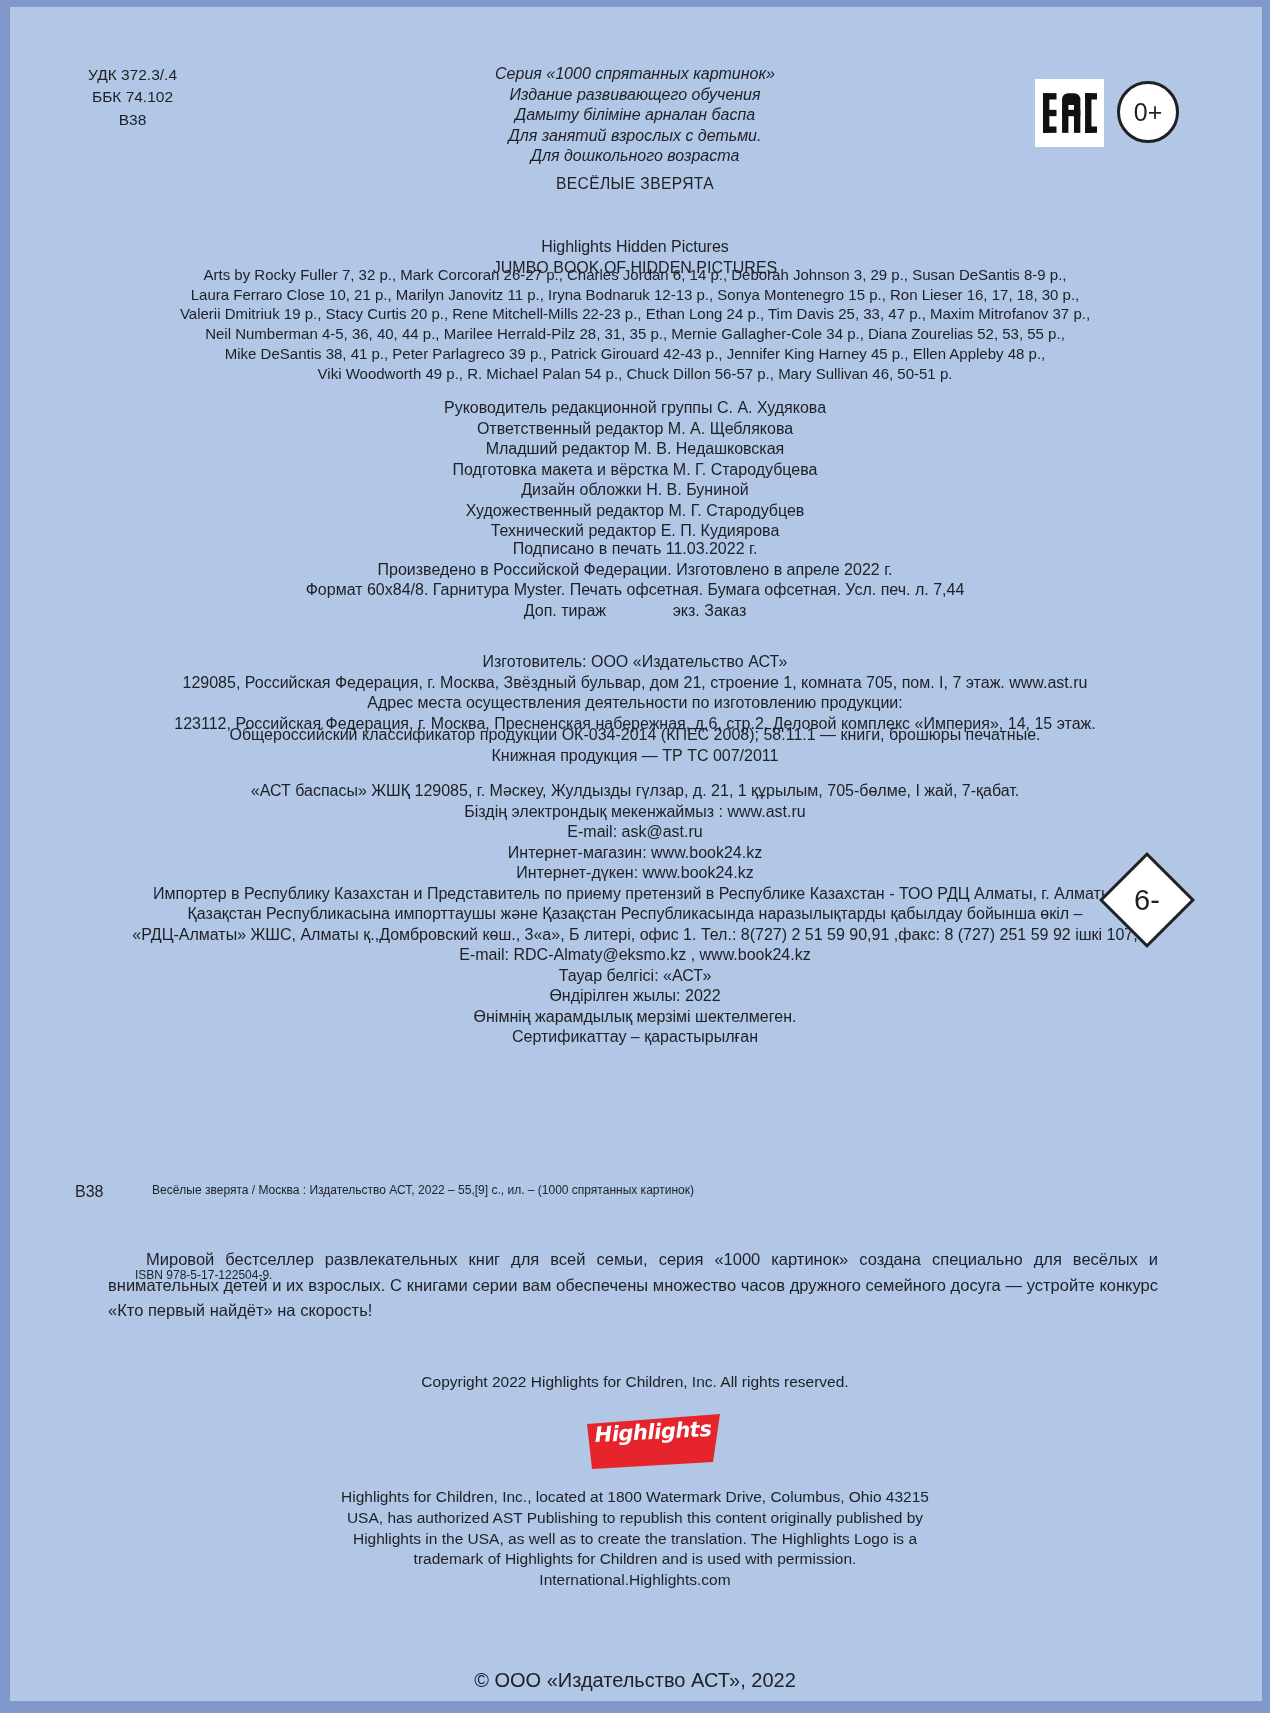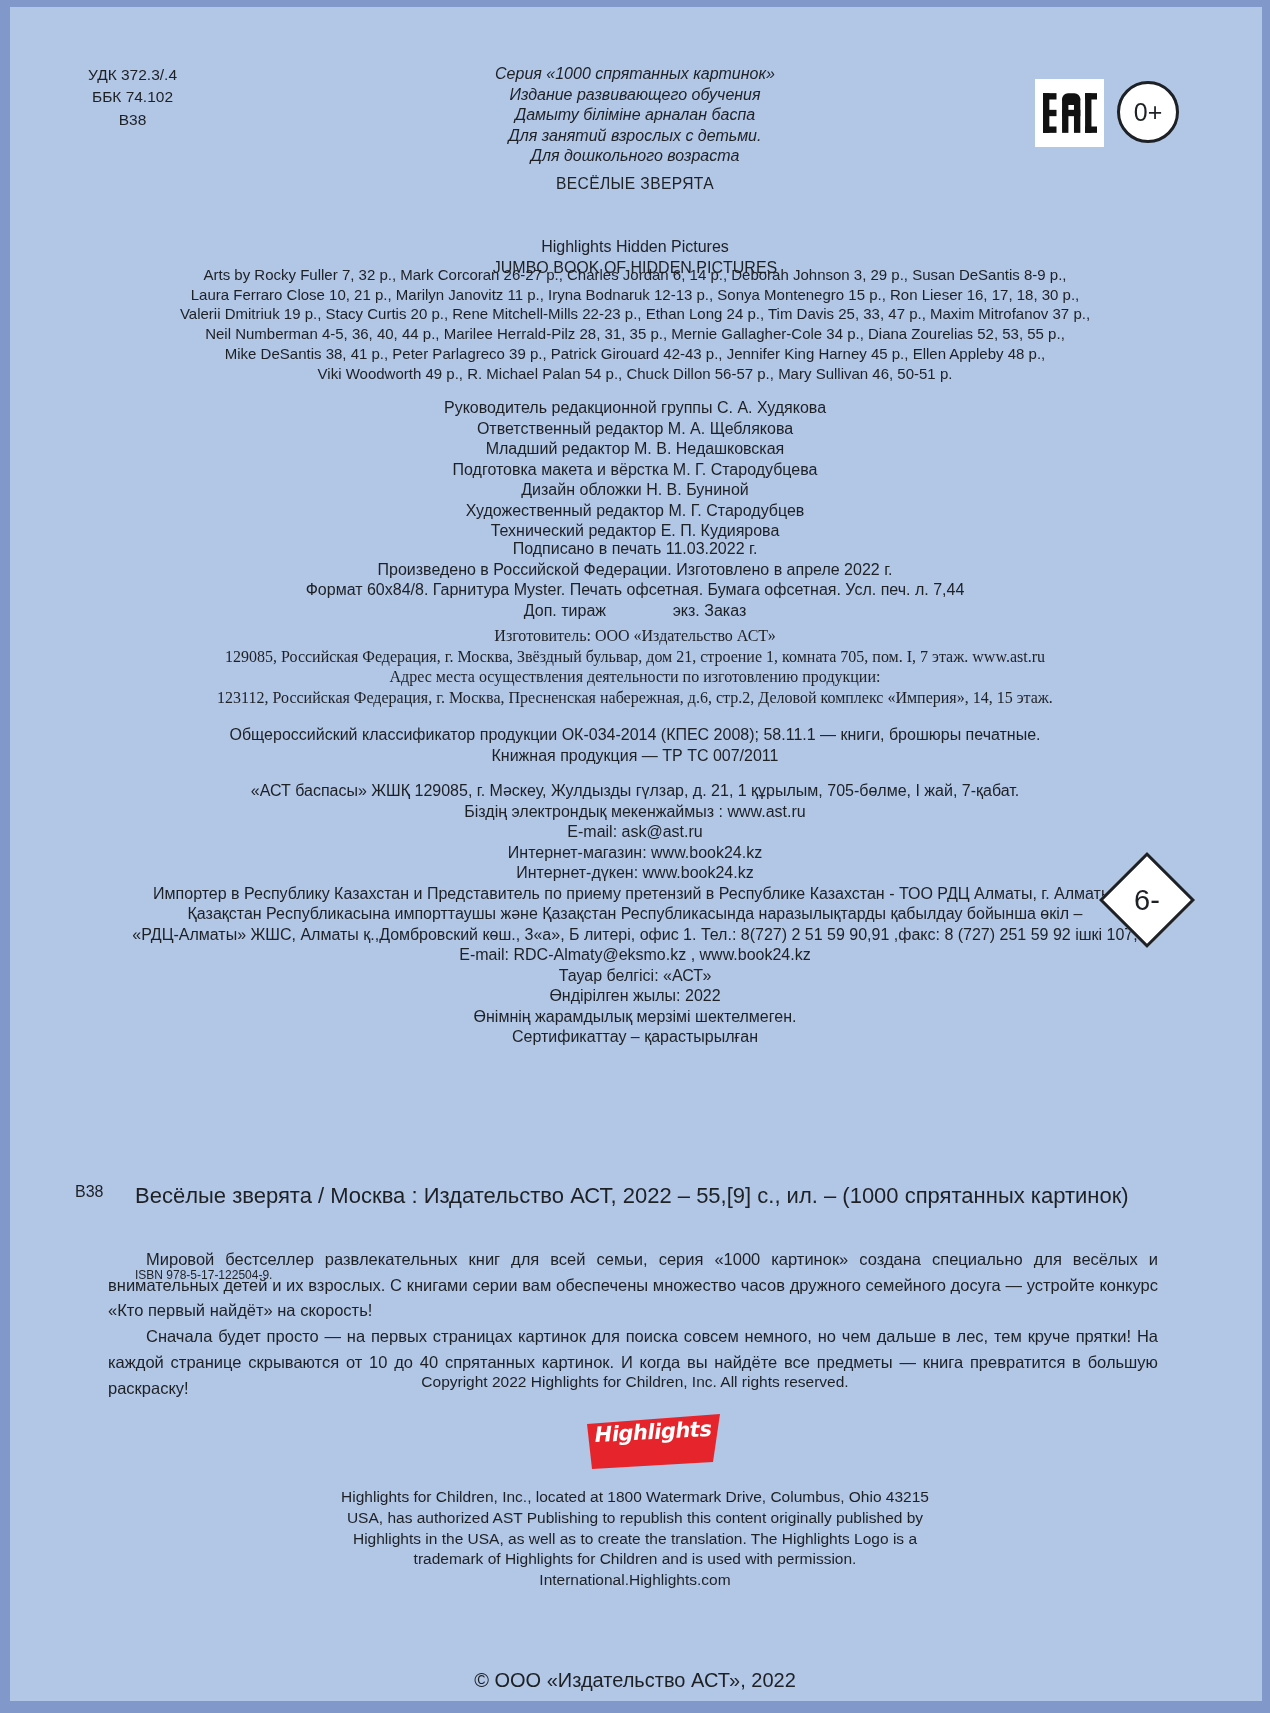--- a/index.html
+++ b/index.html
@@ -17,33 +17,33 @@
   .italic{font-style:italic;}
   
   #codes{left:88px;top:64px;font-size:15.5px;line-height:22.3px;text-align:center;}
   
   #series{top:64px;}
   #title-ru{top:175px;font-size:15.6px;letter-spacing:.4px;}
   #title-en{top:237px;line-height:20.6px;}
   #credits{top:265px;font-size:15px;line-height:19.7px;}
   #editorial{top:392px;margin-top:6px;}
   #printing{top:539px;}
-  #manufacturer{top:626px;font-family:Liberation Serif, serif;}
+  #manufacturer{top:652px;}
   #classifier{top:725px;}
   #kazakhstan{top:781px;}
   
   #eac-box{left:1035px;top:79px;width:69px;height:68px;background:#fff;display:flex;align-items:center;justify-content:center;}
   #age-circle{left:1117px;top:81px;width:56px;height:56px;border:3px solid #1d2024;border-radius:50%;background:#fff;
     display:flex;align-items:center;justify-content:center;font-size:25px;}
   #diamond-wrap{left:1100px;top:853px;width:94px;height:94px;}
   #diamond-shape{position:absolute;left:13px;top:13px;width:62px;height:62px;background:#fff;border:3px solid #1d2024;transform:rotate(45deg);}
   #diamond-label{position:absolute;left:0;top:0;width:94px;height:94px;display:flex;align-items:center;justify-content:center;font-size:29px;}
   
   #bib-sign{left:75px;top:1183px;font-size:16px;}
-  #bib-entry{left:135px;top:1183px;font-size:22px;}
+  #bib-entry{left:152px;top:1183px;font-size:12px;}
   #isbn{left:135px;top:1268px;font-size:12px;}
   #annotation{left:108px;top:1247px;width:1050px;font-size:16.5px;line-height:25.7px;text-align:justify;}
   #annotation p{margin:0;text-indent:38px;}
   #copyright-en{top:1373px;font-size:15.5px;}
   
   #logo{left:584px;top:1414px;width:138px;height:56px;}
   #logo svg{position:absolute;left:0;top:0;}
   #logo-text{position:absolute;left:0;top:6px;width:138px;text-align:center;color:#fff;
     font-family:"DejaVu Sans", sans-serif;font-style:italic;font-weight:bold;font-size:21px;
     transform:rotate(-3deg);letter-spacing:-.5px;}
@@ -140,21 +140,20 @@
   <div id="diamond-shape"></div>
   <div id="diamond-label">6-</div>
 </div>
 
 <div class="abs" id="bib-sign">В38</div>
 <div class="abs" id="bib-entry">Весёлые зверята / Москва : Издательство АСТ, 2022 – 55,[9] с., ил. – (1000 спрятанных картинок)</div>
 <div class="abs" id="isbn">ISBN 978-5-17-122504-9.</div>
 
 <div class="abs" id="annotation">
   <p>Мировой бестселлер развлекательных книг для всей семьи, серия «1000 картинок» создана специально для весёлых и внимательных детей и их взрослых. С книгами серии вам обеспечены множество часов дружного семейного досуга — устройте конкурс «Кто первый найдёт» на скорость!</p>
-  <p>Сначала будет просто — на первых страницах картинок для поиска совсем немного, но чем дальше в лес, тем круче прятки! На каждой странице скрываются от 10 до 40 спрятанных картинок. И когда вы найдёте все предметы — книга превратится в большую раскраску!</p>
 </div>
 
 <div class="abs c" id="copyright-en">Copyright 2022 Highlights for Children, Inc. All rights reserved.</div>
 
 <div class="abs" id="logo">
   <svg viewBox="0 0 138 56" width="138" height="56">
     <polygon points="3,10 136,0 129,48 8,55" fill="#e5252b"></polygon>
   </svg>
   <div id="logo-text">Highlights</div>
 </div>

